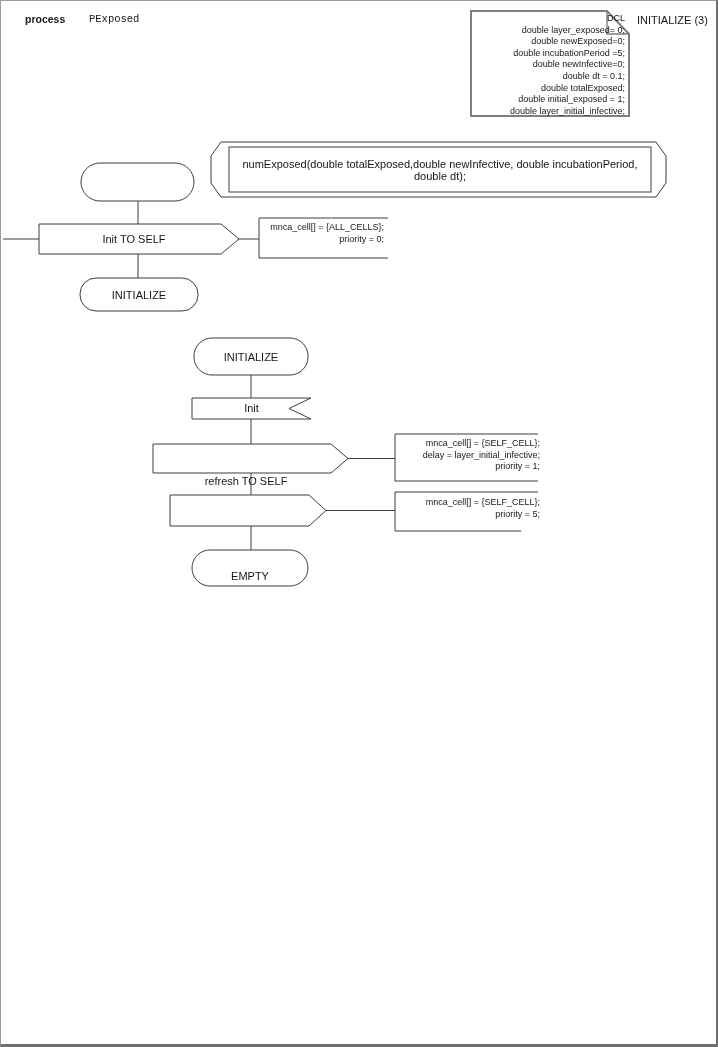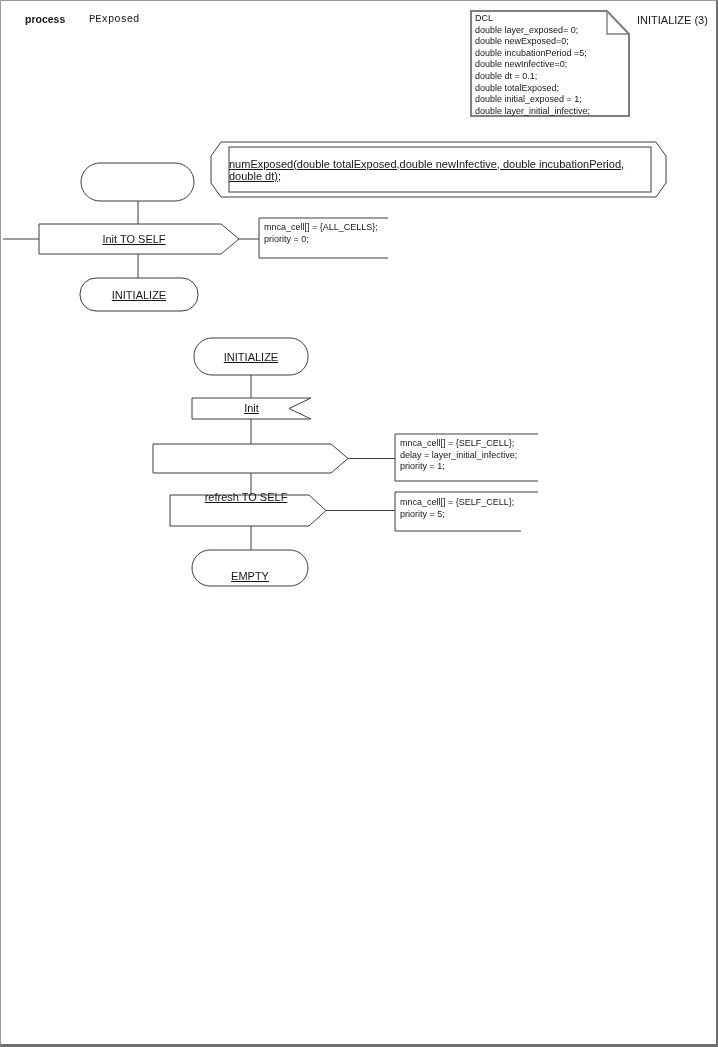--- a/index.html
+++ b/index.html
@@ -18,23 +18,23 @@
   .layer { position:absolute; left:0; top:0; }
   .t {
     position:absolute;
     font-family:"Liberation Sans", sans-serif;
     color:#161616;
     font-size:11px;
     line-height:12px;
   }
   .center {
     display:flex; align-items:center; justify-content:center;
-    text-decoration:underline;
+    text-align:center;
   }
-  .pre { white-space:pre-line; }
+  .pre { white-space:pre-line;text-align:right; }
   .bold { font-weight:bold; }
   .small { font-size:9px; line-height:11.6px; }
 </style>
 </head>
 <body>
 
 <div class="page">
 
   <svg class="layer" width="718" height="1047" viewBox="0 0 718 1047" fill="none" stroke="#3d3d3d" stroke-width="1">
 
@@ -91,18 +91,18 @@
   <div class="t center" style="left:38px; top:223px; width:190px; height:30px;">Init TO SELF</div>
   <div class="t small pre" style="left:263px; top:221px; width:120px;">mnca_cell[] = {ALL_CELLS};
 priority = 0;</div>
   <div class="t center" style="left:79px; top:277px; width:118px; height:33px;">INITIALIZE</div>
 
   <div class="t center" style="left:193px; top:337px; width:114px; height:37px;">INITIALIZE</div>
   <div class="t center" style="left:191px; top:397px; width:119px; height:19px;">Init</div>
   <div class="t small pre" style="left:399px; top:437px; width:140px;">mnca_cell[] = {SELF_CELL};
 delay = layer_initial_infective;
 priority = 1;</div>
-  <div class="t center" style="left:169px; top:480px; width:152px; height:31px;">refresh TO SELF</div>
+  <div class="t center" style="left:169px; top:464px; width:152px; height:31px;">refresh TO SELF</div>
   <div class="t small pre" style="left:399px; top:496px; width:140px;">mnca_cell[] = {SELF_CELL};
 priority = 5;</div>
   <div class="t center" style="left:191px; top:549px; width:116px; height:52px;">EMPTY</div>
 
 </div>
 
 </body></html>

